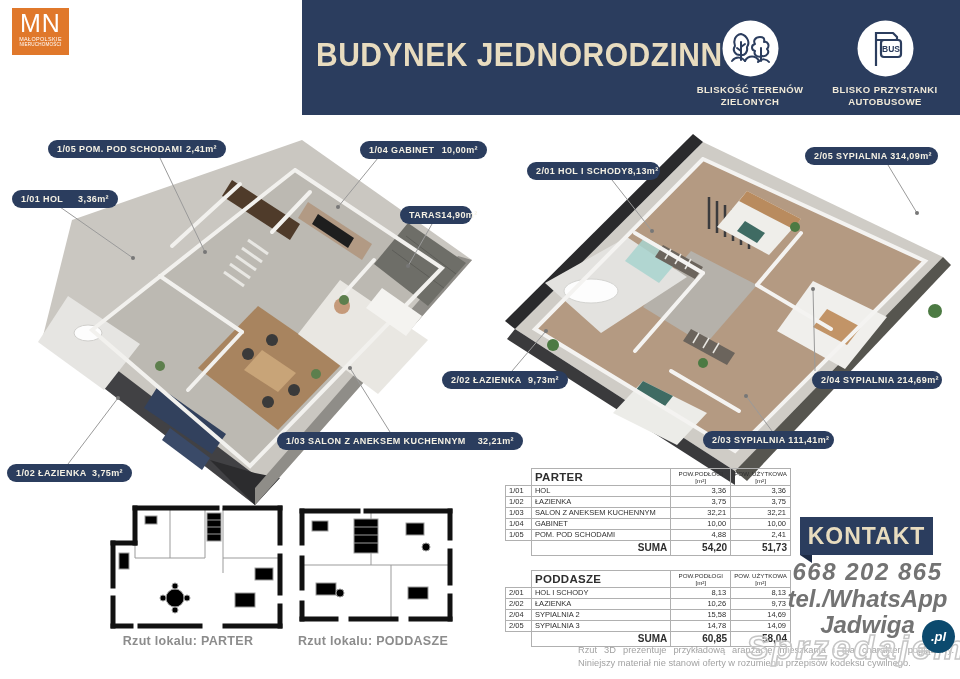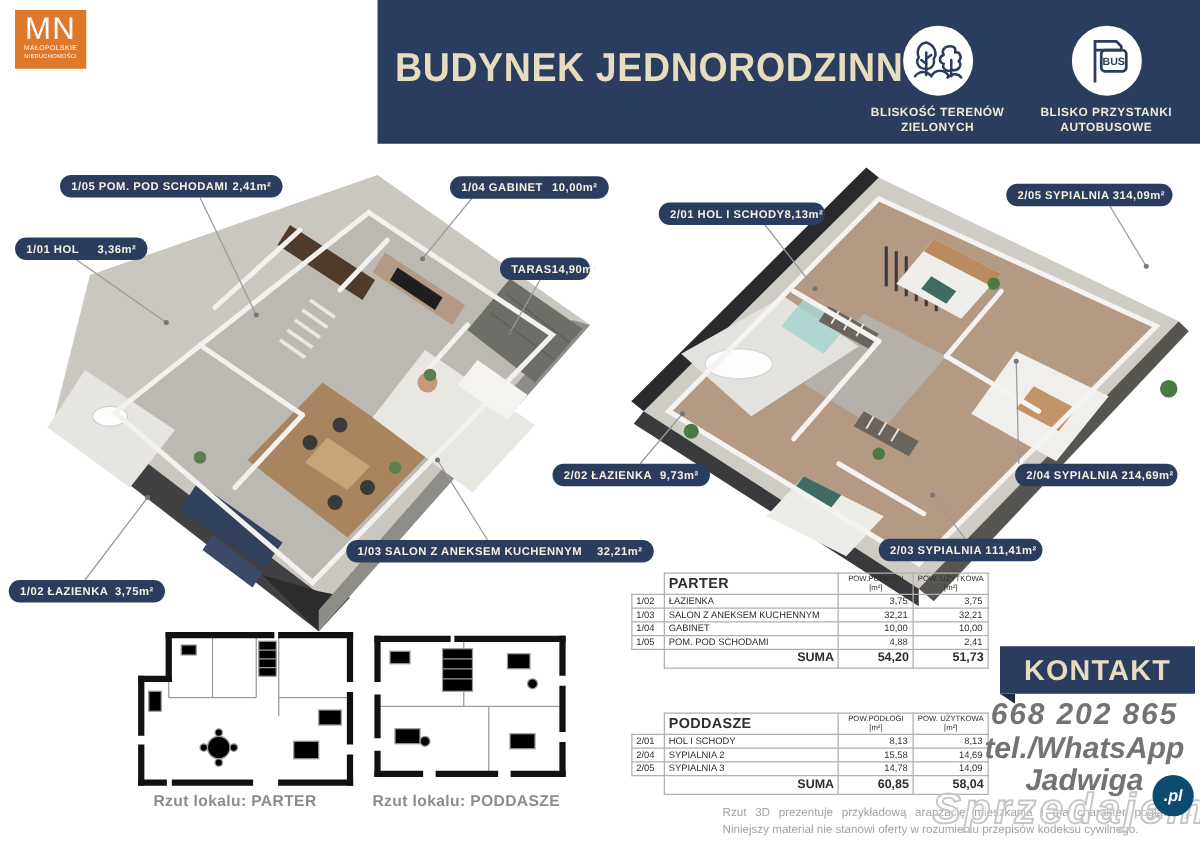--- a/index.html
+++ b/index.html
@@ -33,21 +33,21 @@
   .areas-table .colhead{font-size:6.2px;text-align:center;line-height:7px;padding:1px 2px;}
   .areas-table .num{text-align:right;padding-right:4px;}
   .areas-table .suma-label{text-align:right;font-weight:700;font-size:10px;height:14px;line-height:14px;}
   .areas-table .suma-num{text-align:right;font-weight:700;font-size:10px;height:14px;line-height:14px;}
   .areas-table .noborder{border:none;}
 
   .plan-caption{position:absolute;width:180px;text-align:center;font-size:12.5px;
       font-weight:600;color:#8c8c8c;letter-spacing:.3px;}
 
   
-  .kontakt-box{position:absolute;left:800px;top:517px;width:156px;height:38px;background:#2b3d5e;
+  .kontakt-box{position:absolute;left:800px;top:517px;width:133px;height:38px;background:#2b3d5e;
       color:#e8dcbf;text-align:center;font-size:23px;font-weight:700;letter-spacing:1px;line-height:38px;
       transform-origin:left top;}
   .kontakt-notch{position:absolute;left:800px;top:555px;width:12px;height:8px;background:#1d2b45;
       clip-path:polygon(0 0,100% 0,100% 100%);}
   .contact-lines{position:absolute;left:775px;top:558px;width:185px;text-align:center;color:#737373;
       font-style:italic;font-weight:600;}
   .phone{font-size:24px;letter-spacing:1.5px;line-height:28px;}
   .cline{font-size:24px;line-height:26px;}
 
   
@@ -370,28 +370,34 @@
     <line x1="154" y1="116" x2="115" y2="116"></line>
       <line x1="100" y1="116" x2="55" y2="116"></line>
     <line x1="40" y1="116" x2="6" y2="116"></line>
     <line x1="6" y1="116" x2="6" y2="100"></line>
       <line x1="6" y1="85" x2="6" y2="55"></line>
     <line x1="6" y1="40" x2="6" y2="8"></line>
   </g>
 </svg>
 <div class="plan-caption" style="left:283px;top:634px;">Rzut lokalu: PODDASZE</div>
 
-<table class="areas-table" style="top:458px;">
+<table class="areas-table" style="top:468px;">
   <tbody>
       <tr>
     <td style="width:26px;" class="noborder"></td>
     <td style="width:140px;" class="sec-title">PARTER</td>
     <td style="width:60px;" class="colhead"><span>POW.PODŁOGI</span><br><span>[m²]</span></td>
     <td style="width:60px;" class="colhead"><span>POW. UŻYTKOWA</span><br><span>[m²]</span></td>
   </tr>
+  <tr>
+        <td>1/01</td>
+        <td>HOL</td>
+        <td class="num">3,36</td>
+        <td class="num">3,36</td>
+      </tr>
   <tr>
         <td>1/02</td>
         <td>ŁAZIENKA</td>
         <td class="num">3,75</td>
         <td class="num">3,75</td>
       </tr>
   <tr>
         <td>1/03</td>
         <td>SALON Z ANEKSEM KUCHENNYM</td>
         <td class="num">32,21</td>
@@ -426,20 +432,26 @@
     <td style="width:60px;" class="colhead"><span>POW.PODŁOGI</span><br><span>[m²]</span></td>
     <td style="width:60px;" class="colhead"><span>POW. UŻYTKOWA</span><br><span>[m²]</span></td>
   </tr>
   <tr>
         <td>2/01</td>
         <td>HOL I SCHODY</td>
         <td class="num">8,13</td>
         <td class="num">8,13</td>
       </tr>
   <tr>
+        <td>2/02</td>
+        <td>ŁAZIENKA</td>
+        <td class="num">10,26</td>
+        <td class="num">9,73</td>
+      </tr>
+  <tr>
         <td>2/04</td>
         <td>SYPIALNIA 2</td>
         <td class="num">15,58</td>
         <td class="num">14,69</td>
       </tr>
   <tr>
         <td>2/05</td>
         <td>SYPIALNIA 3</td>
         <td class="num">14,78</td>
         <td class="num">14,09</td>

